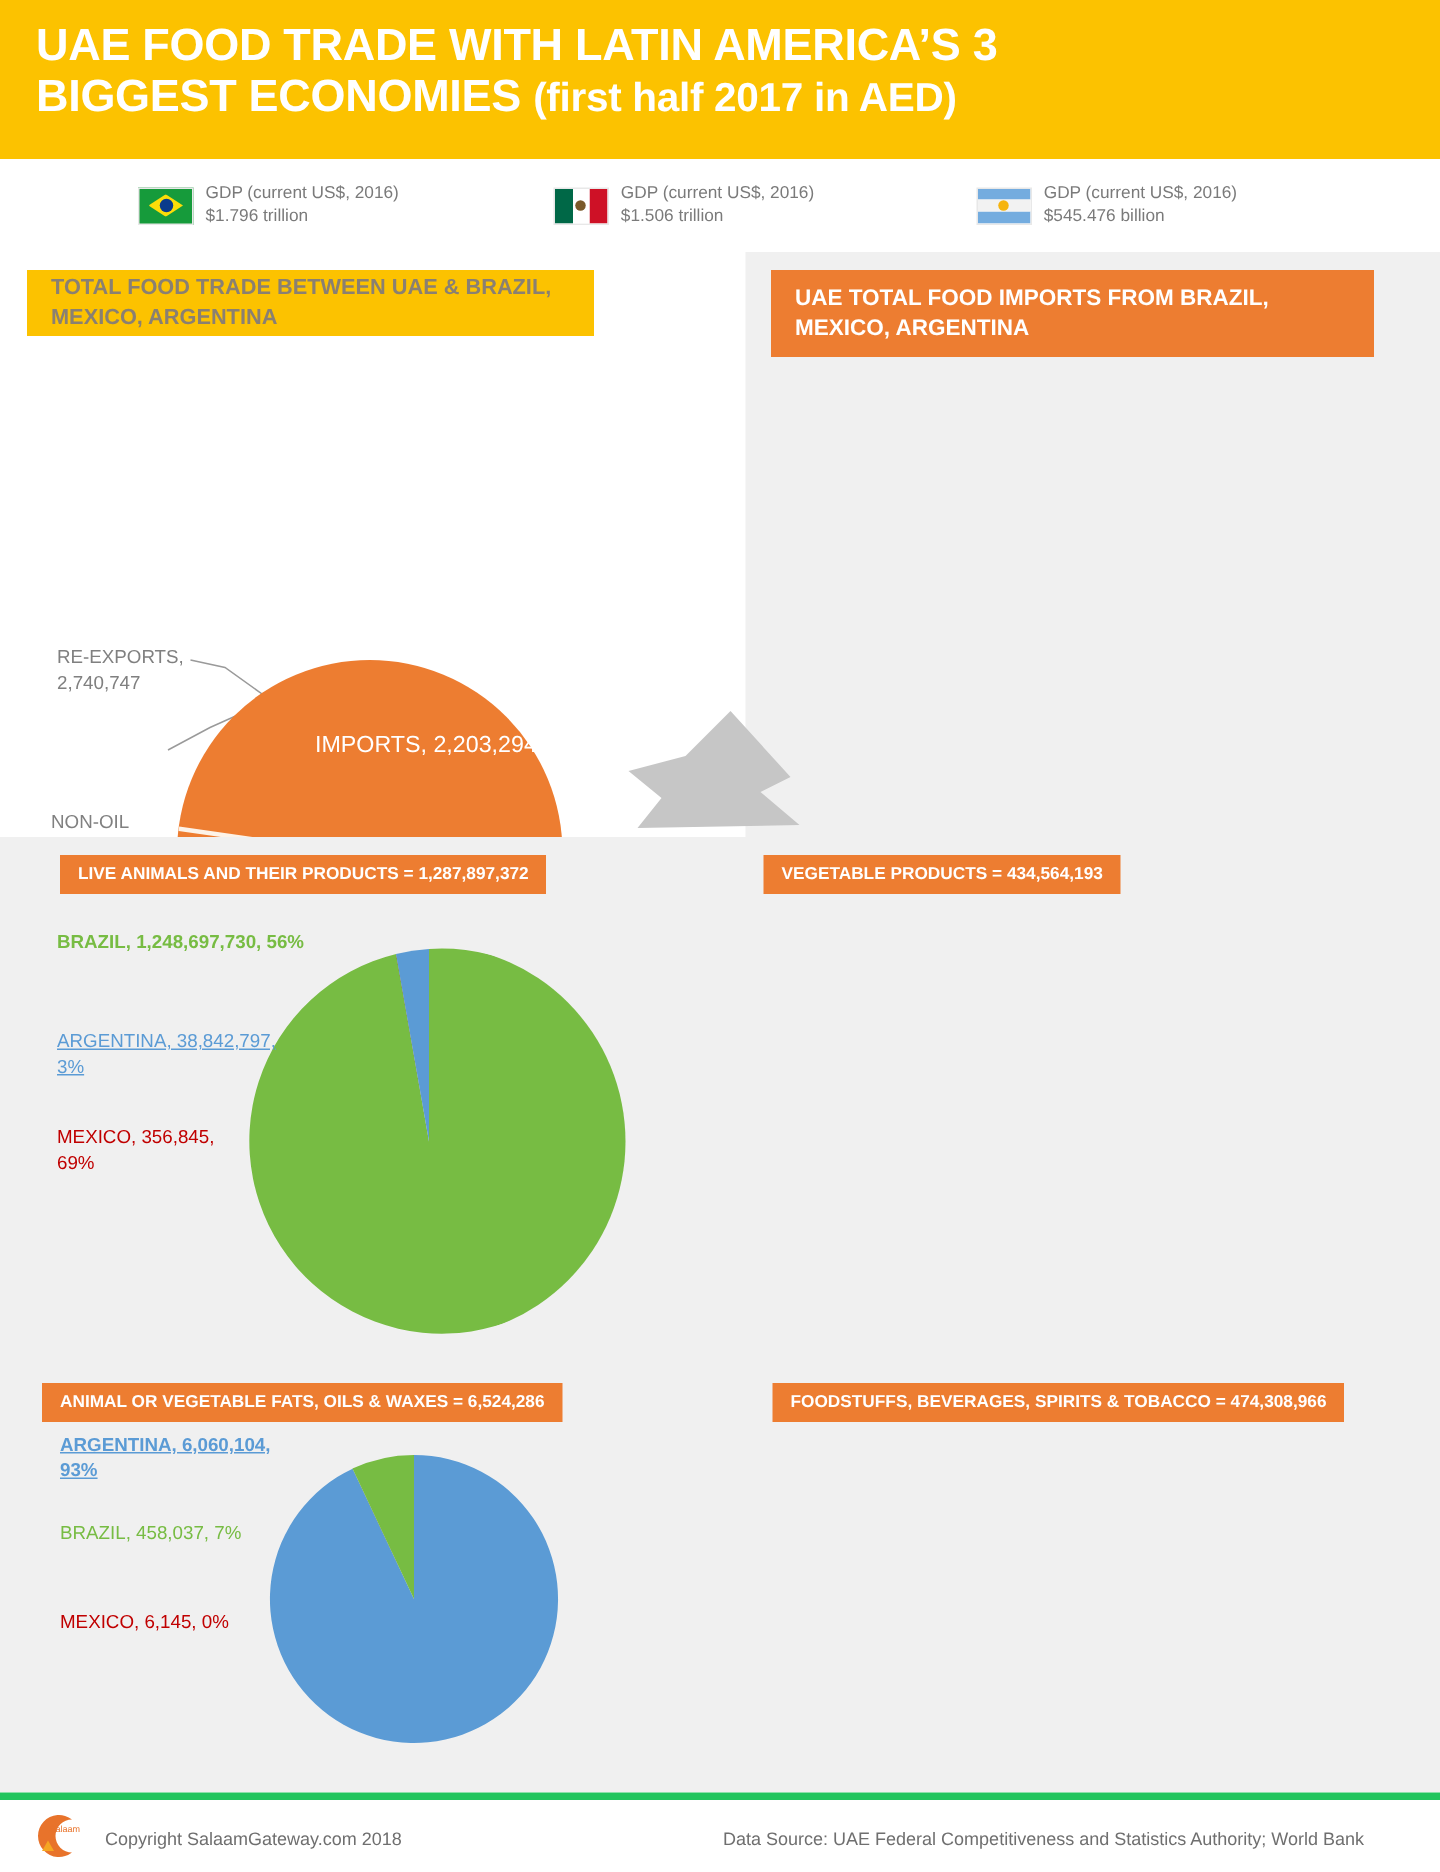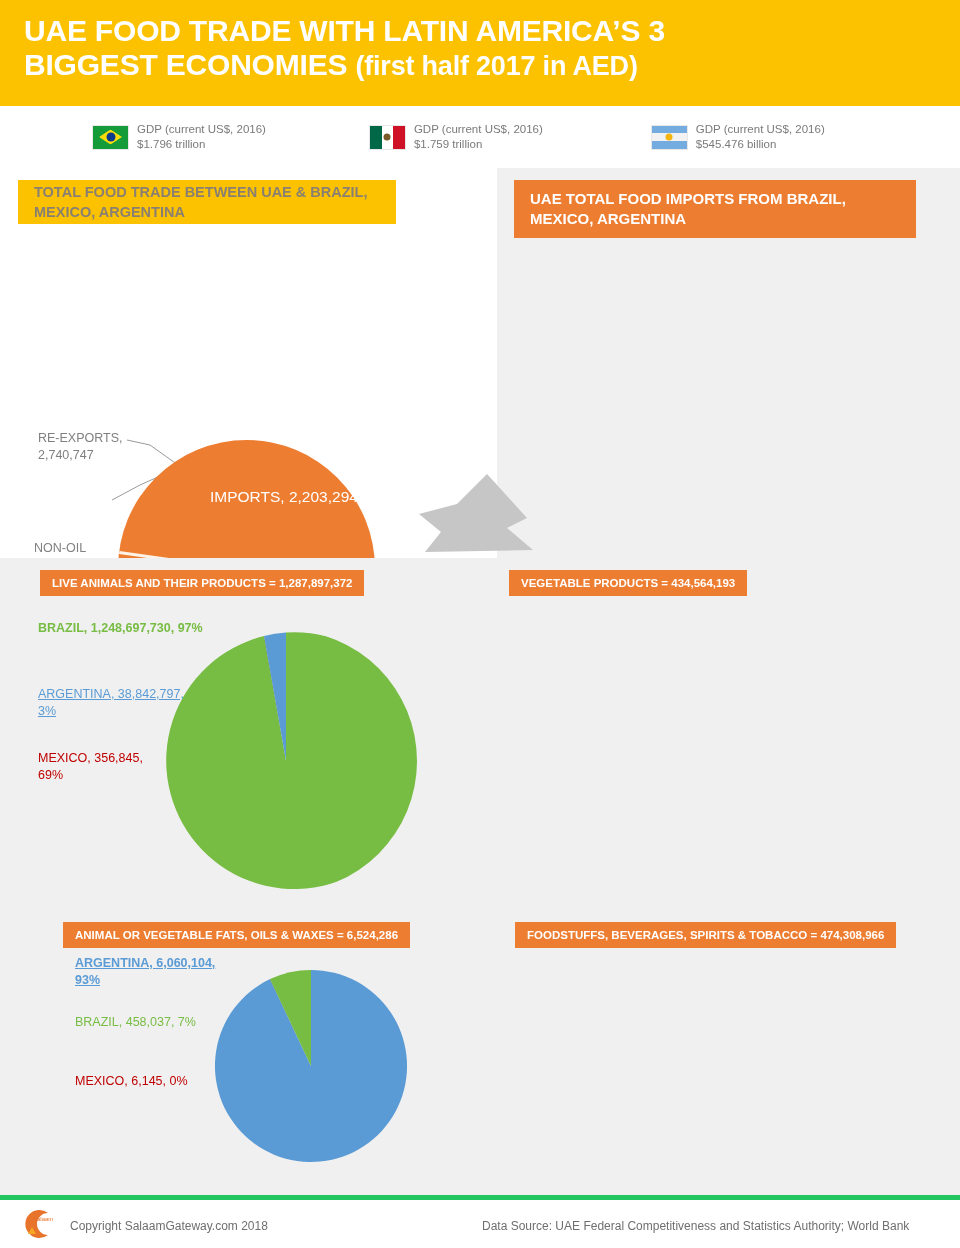--- a/index.html
+++ b/index.html
@@ -95,21 +95,21 @@
   }
 
   
   #bottom {
     position:absolute; left:0; top:558px; width:960px; height:637px;
     background:#f0f0f0;
   }
   .panel { position:absolute; }
   #panel3 { left:0;   top:0;   width:497px; height:352px; }
   #panel4 { left:497px; top:0; width:463px; height:352px; }
-  #panel5 { left:0;   top:352px; width:497px; height:285px;margin-left:35px; }
+  #panel5 { left:0;   top:352px; width:497px; height:285px; }
   #panel6 { left:497px; top:352px; width:463px; height:285px; }
 
   .bar.small {
     height:26px; font-size:11.5px; padding:0 12px; white-space:nowrap;
   }
   #bar-live  { left:40px;  top:12px; }
   #bar-veg   { left:12px;  top:12px; }
   #bar-fats  { left:28px;  top:12px; }
   #bar-food  { left:18px;  top:12px; }
 
@@ -195,21 +195,21 @@
   <div class="gdp-item b2">
     <span class="flag flag-mx">
       <i class="g"></i>
         <i class="w">
           <span class="eagle"></span>
         </i>
         <i class="r"></i>
     </span>
     <span class="gdp-text">
       <span>GDP (current US$, 2016)</span><br>
-      <span>$1.759 trillion</span>
+      <span>$1.506 trillion</span>
     </span>
   </div>
 
   <div class="gdp-item b3">
     <span class="flag flag-ar">
       <i class="lb"></i>
         <i class="wh">
           <span class="sun"></span>
         </i>
         <i class="lb"></i>
@@ -255,21 +255,21 @@
 
     <svg class="pie" id="pie3" viewBox="0 0 100 100">
 
       <path d="M50 50 L50 1 A49 49 0 1 1 41.65 2.29 Z" fill="#77bc43"></path>
 
       <path d="M50 50 L41.65 2.29 A49 49 0 0 1 41.60 2.28 Z" fill="#ff0000"></path>
 
       <path d="M50 50 L41.60 2.28 A49 49 0 0 1 50 1 Z" fill="#5b9bd5"></path>
     </svg>
 
-    <div class="lbl green bold" id="lbl3-brazil">BRAZIL, 1,248,697,730, 97%</div>
+    <div class="lbl green bold" id="lbl3-brazil">BRAZIL, 1,248,697,730, 56%</div>
     <div class="lbl blue" id="lbl3-argentina">ARGENTINA, 38,842,797, 3%</div>
     <div class="lbl red" id="lbl3-mexico">MEXICO, 356,845, 69%</div>
   </div>
 
   <div class="panel" id="panel4">
     <div class="bar orange small" id="bar-veg">VEGETABLE PRODUCTS = 434,564,193</div>
 
   </div>
 
   <div class="panel" id="panel5">

